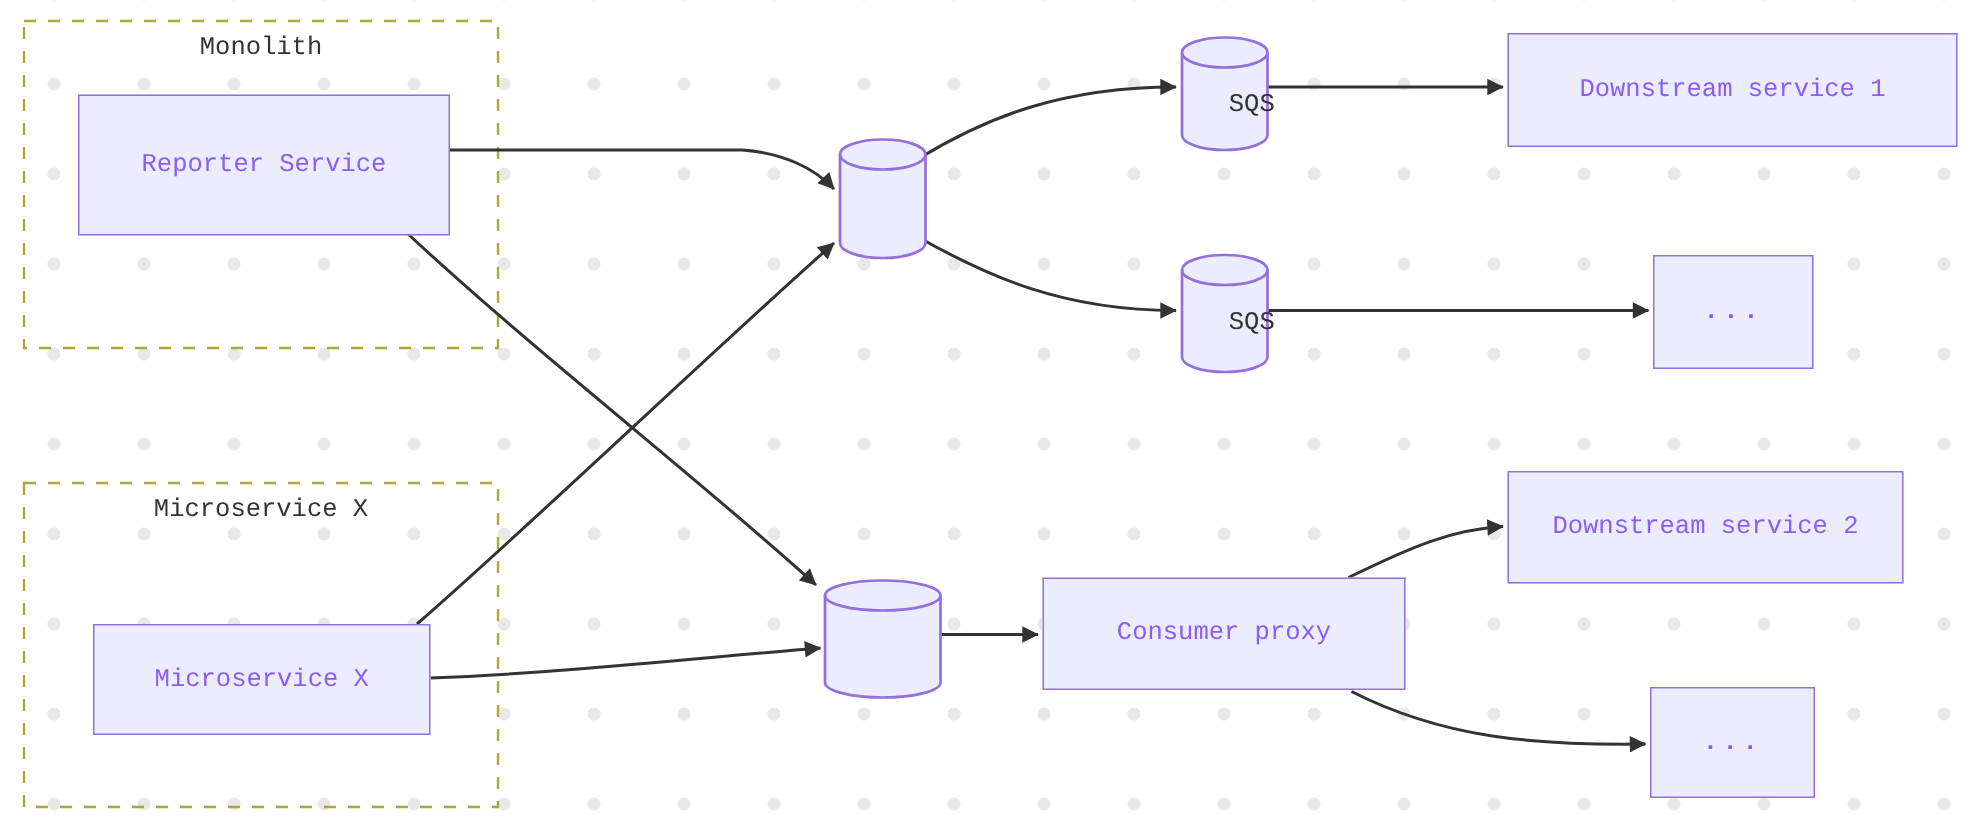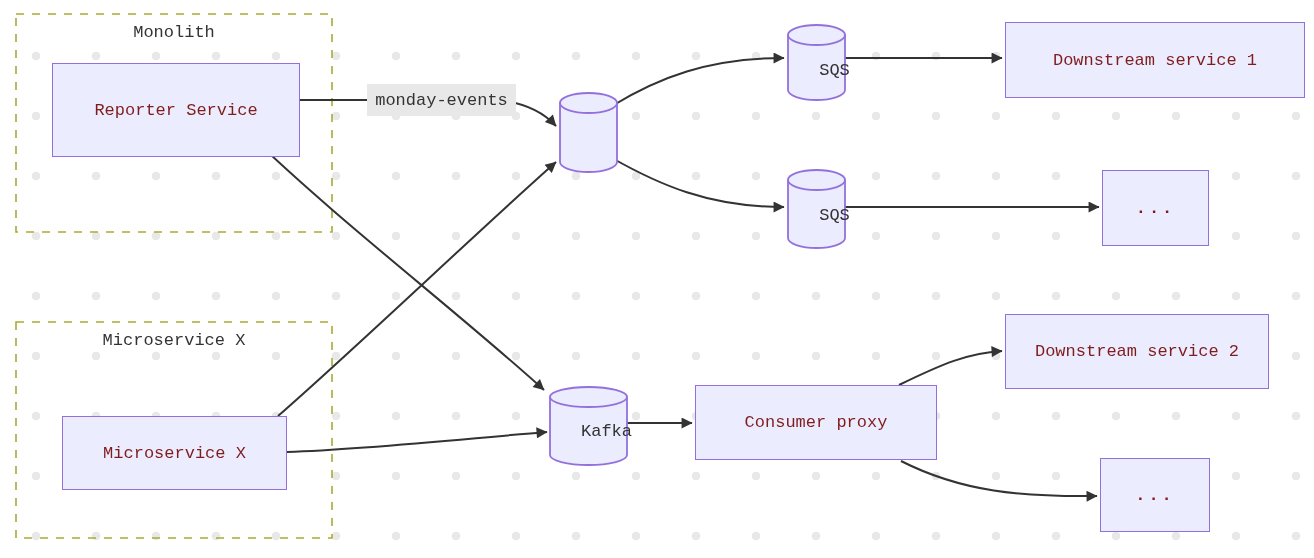--- a/index.html
+++ b/index.html
@@ -14,21 +14,21 @@
     font-family:Liberation Mono, monospace;
     color:#333333;
   }
   svg.layer{position:absolute;left:0;top:0;z-index:1;}
   .node{
     position:absolute;
     box-sizing:border-box;
     background:#ECECFF;
     border:1.8px solid #9370DB;
     display:flex;align-items:center;justify-content:center;
-    font-size:17px;color:#7f1d1d;
+    font-size:17px;color:#8b5cf6;
     z-index:2;
   }
   .cyl-label{
     position:absolute;
     display:flex;align-items:center;justify-content:center;
     font-size:17px;color:#333333;
     z-index:2;
     padding-left:18px;
   }
   .cluster-label{
@@ -121,19 +121,15 @@
   <div class="node" style="left:1005px;top:314px;width:264px;height:75px;">
     <span>Downstream service 2</span>
   </div>
 
   <div class="node" style="left:1100px;top:458px;width:110px;height:74px;">
     <span class="ellipsis">...</span>
   </div>
 
   <div class="cyl-label" style="left:788px;top:44px;width:57px;height:52px;">SQS</div>
   <div class="cyl-label" style="left:788px;top:189px;width:57px;height:52px;">SQS</div>
-  <div class="cyl-label" style="left:550px;top:404px;width:77px;height:55px;">Kafka</div>
 
-  <div class="edge-label" style="left:367px;top:84px;width:149px;height:32px;">
-    <span>monday-events</span>
-  </div>
 
 </div>
 
 </body></html>

